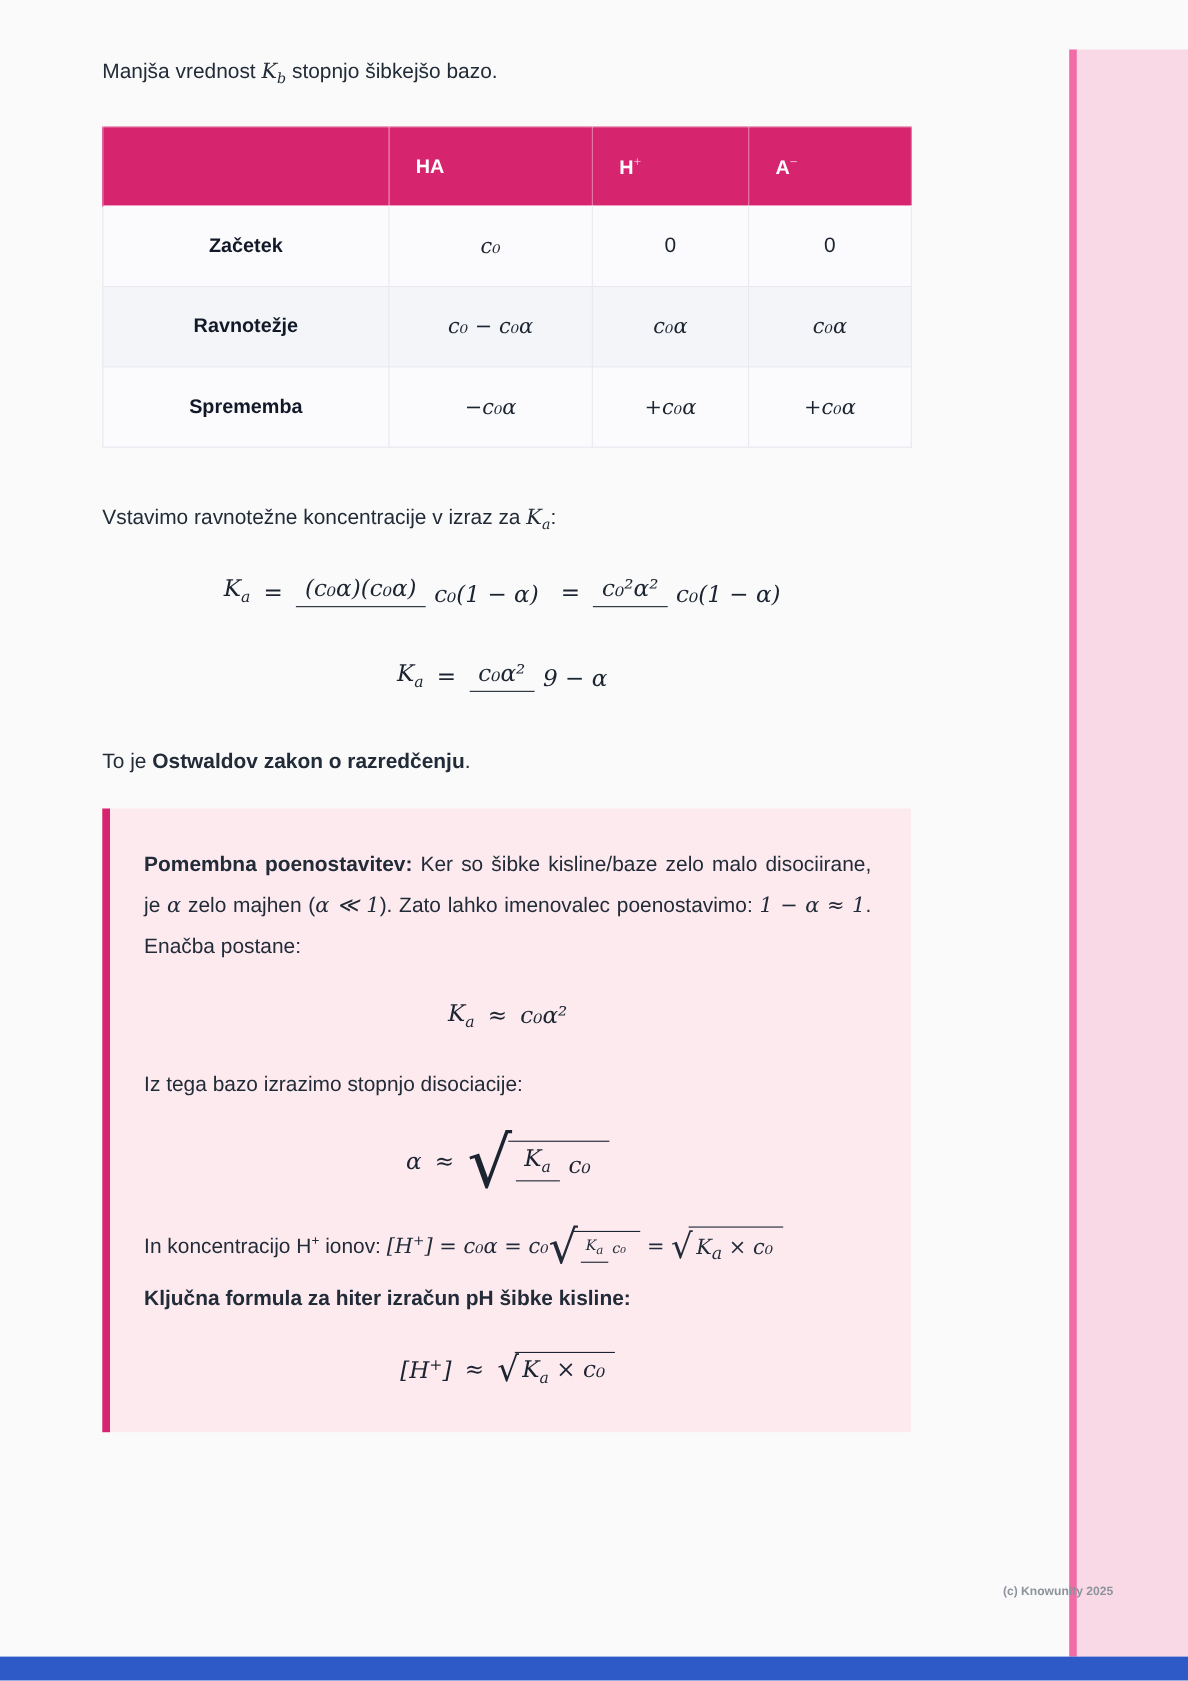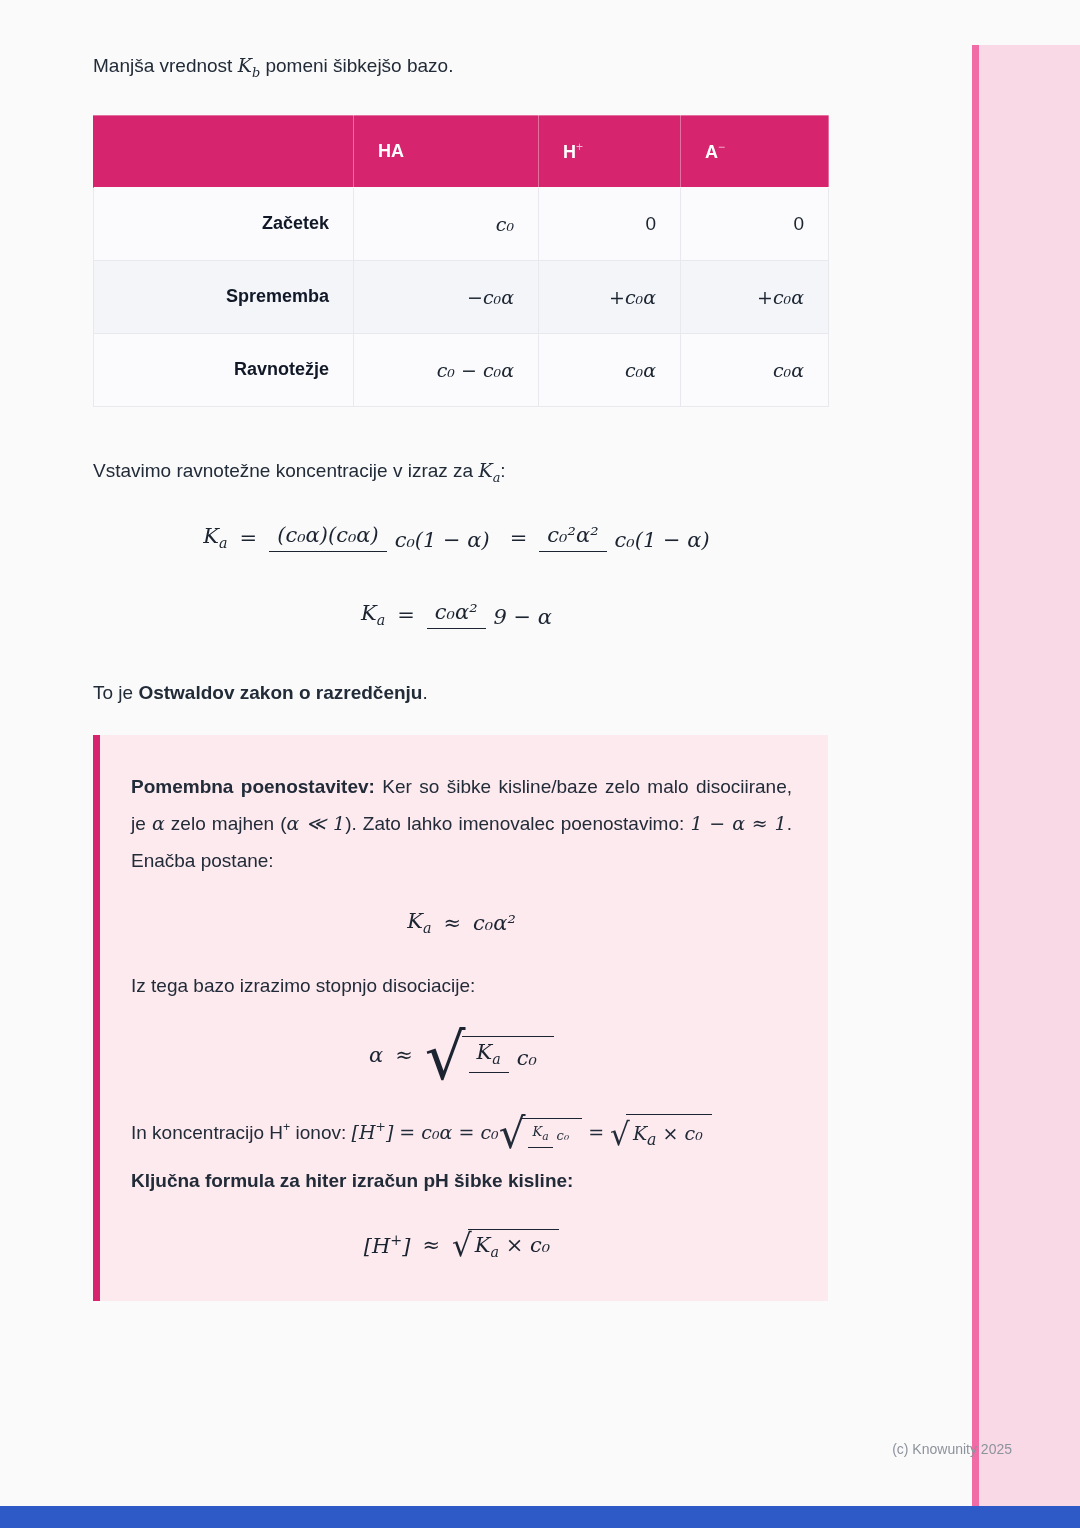--- a/index.html
+++ b/index.html
@@ -12,21 +12,21 @@
     background: #fafafa;
     overflow: hidden;
     font-family: "Liberation Sans", sans-serif;
     color: #222b38;
   }
 
   
   .side-stripe { position: absolute; top: 45px; bottom: 22px; right: 101px; width: 7px; background: #f16ba7; z-index: 1; }
   .side-bg     { position: absolute; top: 45px; bottom: 22px; right: 0; width: 101px; background: #f9d9e6; z-index: 1; }
   .bottom-bar  { position: absolute; left: 0; right: 0; bottom: 0; height: 22px; background: #2e5ac8; z-index: 6; }
-  .watermark   { position: absolute; top: 1441px; right: 68px; font-size: 14px; color: #8d939c; z-index: 5; }
+  .watermark   { position: absolute; top: 1441px; right: 68px; font-size: 11px; color: #8d939c; z-index: 5; font-weight: bold; }
 
   
   .content { position: absolute; left: 93px; top: 0; width: 735px; z-index: 2; }
 
   .body { font-size: 19px; line-height: 1.45; margin: 0; }
   strong { font-weight: 700; }
 
   
   .mi { font-family: "DejaVu Serif", serif; font-style: italic; }
   sub.mi, sup.mi { font-size: 0.68em; }
@@ -65,21 +65,21 @@
     border: 1px solid rgba(255,255,255,0.35);
     vertical-align: middle;
   }
   .ice thead th.corner { border-left-color: #d6246e; }
   .hdr-sup { font-size: 12px; opacity: 0.65; font-weight: 400; }
   .ice tbody td {
     height: 73px;
     padding: 0 24px;
     border: 1px solid #e7e9ef;
     vertical-align: middle;
-    text-align: right;
+    text-align: center;
   }
   .ice tbody tr:nth-child(odd)  { background: #fbfbfd; }
   .ice tbody tr:nth-child(even) { background: #f3f5f9; }
   .ice .lbl   { font-weight: 700; font-size: 18px; color: #111827; }
   .ice .mcell { font-family: "DejaVu Serif", serif; font-style: italic; font-size: 19px; color: #1b2430; }
   .ice .pcell { font-size: 19px; color: #1b2430; }
 
   [data-name="vstavimo-text"] { margin-top: 50px; }
 
   
@@ -131,21 +131,21 @@
 
 <div class="page" data-name="document-page">
 
   <div class="side-stripe" data-name="right-margin-stripe"></div>
   <div class="side-bg" data-name="right-margin-band"></div>
   <div class="bottom-bar" data-name="bottom-blue-bar"></div>
   <div class="watermark" data-name="watermark-text">(c) Knowunity 2025</div>
 
   <main class="content" data-name="document-content">
 
-    <p class="body" data-name="intro-text"><span data-name="intro-text-part">Manjša vrednost </span><span class="mi" data-name="kb-symbol">K</span><sub class="mi" data-name="kb-subscript">b</sub><span data-name="intro-text-part"> pomeni šibkejšo bazo.</span></p>
+    <p class="body" data-name="intro-text"><span data-name="intro-text-part">Manjša vrednost </span><span class="mi" data-name="kb-symbol">K</span><sub class="mi" data-name="kb-subscript">b</sub><span data-name="intro-text-part"> stopnjo šibkejšo bazo.</span></p>
 
 
 
     <table class="ice" data-name="ice-table">
       <colgroup>
           <col class="c1">
           <col class="c2">
           <col class="c3">
           <col class="c4">
         </colgroup>
@@ -157,31 +157,31 @@
           <th data-name="table-header-aminus"><span data-name="header-label">A</span><sup class="hdr-sup" data-name="header-superscript">−</sup></th>
         </tr>
       </thead>
       <tbody>
         <tr data-name="table-row-zacetek">
           <td class="lbl" data-name="row-label">Začetek</td>
           <td class="mcell" data-name="cell-value">c₀</td>
           <td class="pcell" data-name="cell-value">0</td>
           <td class="pcell" data-name="cell-value">0</td>
         </tr>
+        <tr data-name="table-row-ravnotezje">
+          <td class="lbl" data-name="row-label">Ravnotežje</td>
+          <td class="mcell" data-name="cell-value">c₀ − c₀α</td>
+          <td class="mcell" data-name="cell-value">c₀α</td>
+          <td class="mcell" data-name="cell-value">c₀α</td>
+        </tr>
         <tr data-name="table-row-sprememba">
           <td class="lbl" data-name="row-label">Sprememba</td>
           <td class="mcell" data-name="cell-value">−c₀α</td>
           <td class="mcell" data-name="cell-value">+c₀α</td>
           <td class="mcell" data-name="cell-value">+c₀α</td>
-        </tr>
-        <tr data-name="table-row-ravnotezje">
-          <td class="lbl" data-name="row-label">Ravnotežje</td>
-          <td class="mcell" data-name="cell-value">c₀ − c₀α</td>
-          <td class="mcell" data-name="cell-value">c₀α</td>
-          <td class="mcell" data-name="cell-value">c₀α</td>
         </tr>
       </tbody>
     </table>
 
     <p class="body" data-name="vstavimo-text"><span data-name="vstavimo-text-part">Vstavimo ravnotežne koncentracije v izraz za </span><span class="mi" data-name="ka-symbol">K</span><sub class="mi" data-name="ka-subscript">a</sub><span data-name="vstavimo-text-part">:</span></p>
 
     <div class="formula" data-name="formula-ka-full">
       <span class="t" data-name="ka-symbol-group"><span data-name="ka-symbol">K</span><sub class="mi" data-name="ka-subscript">a</sub></span>
       <span class="op" data-name="equals-sign">=</span>
       <span class="frac" data-name="fraction">

